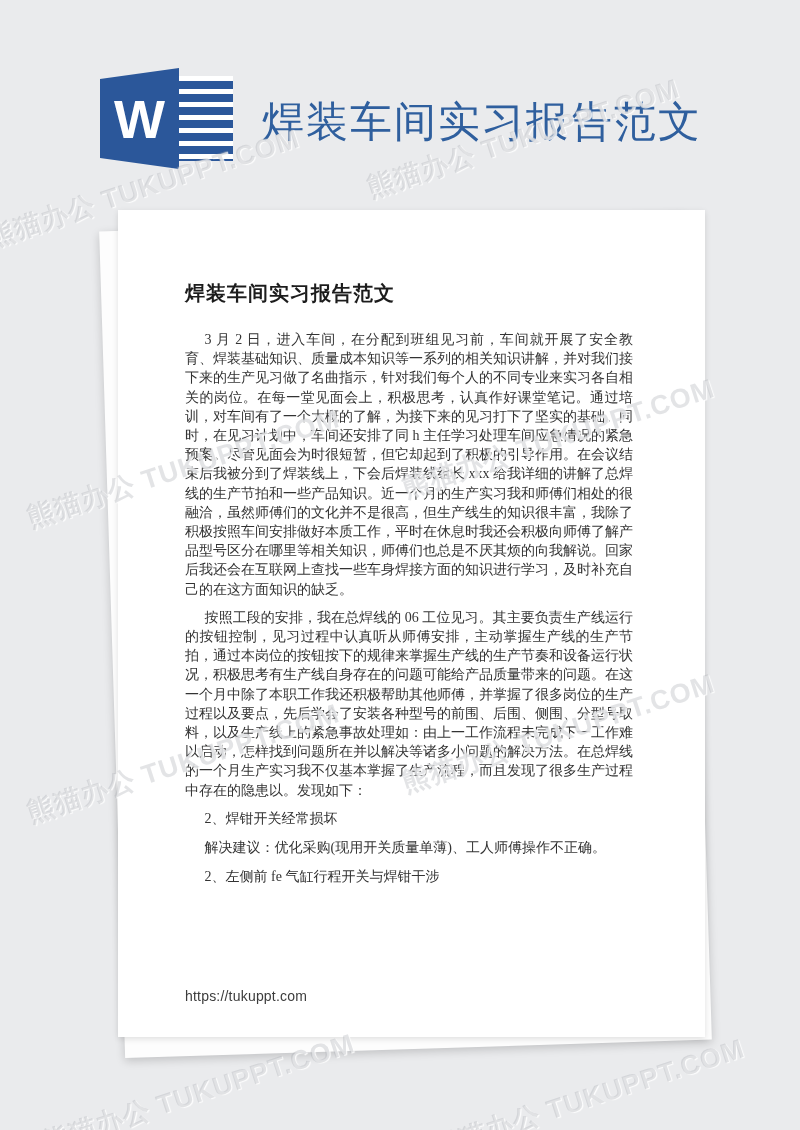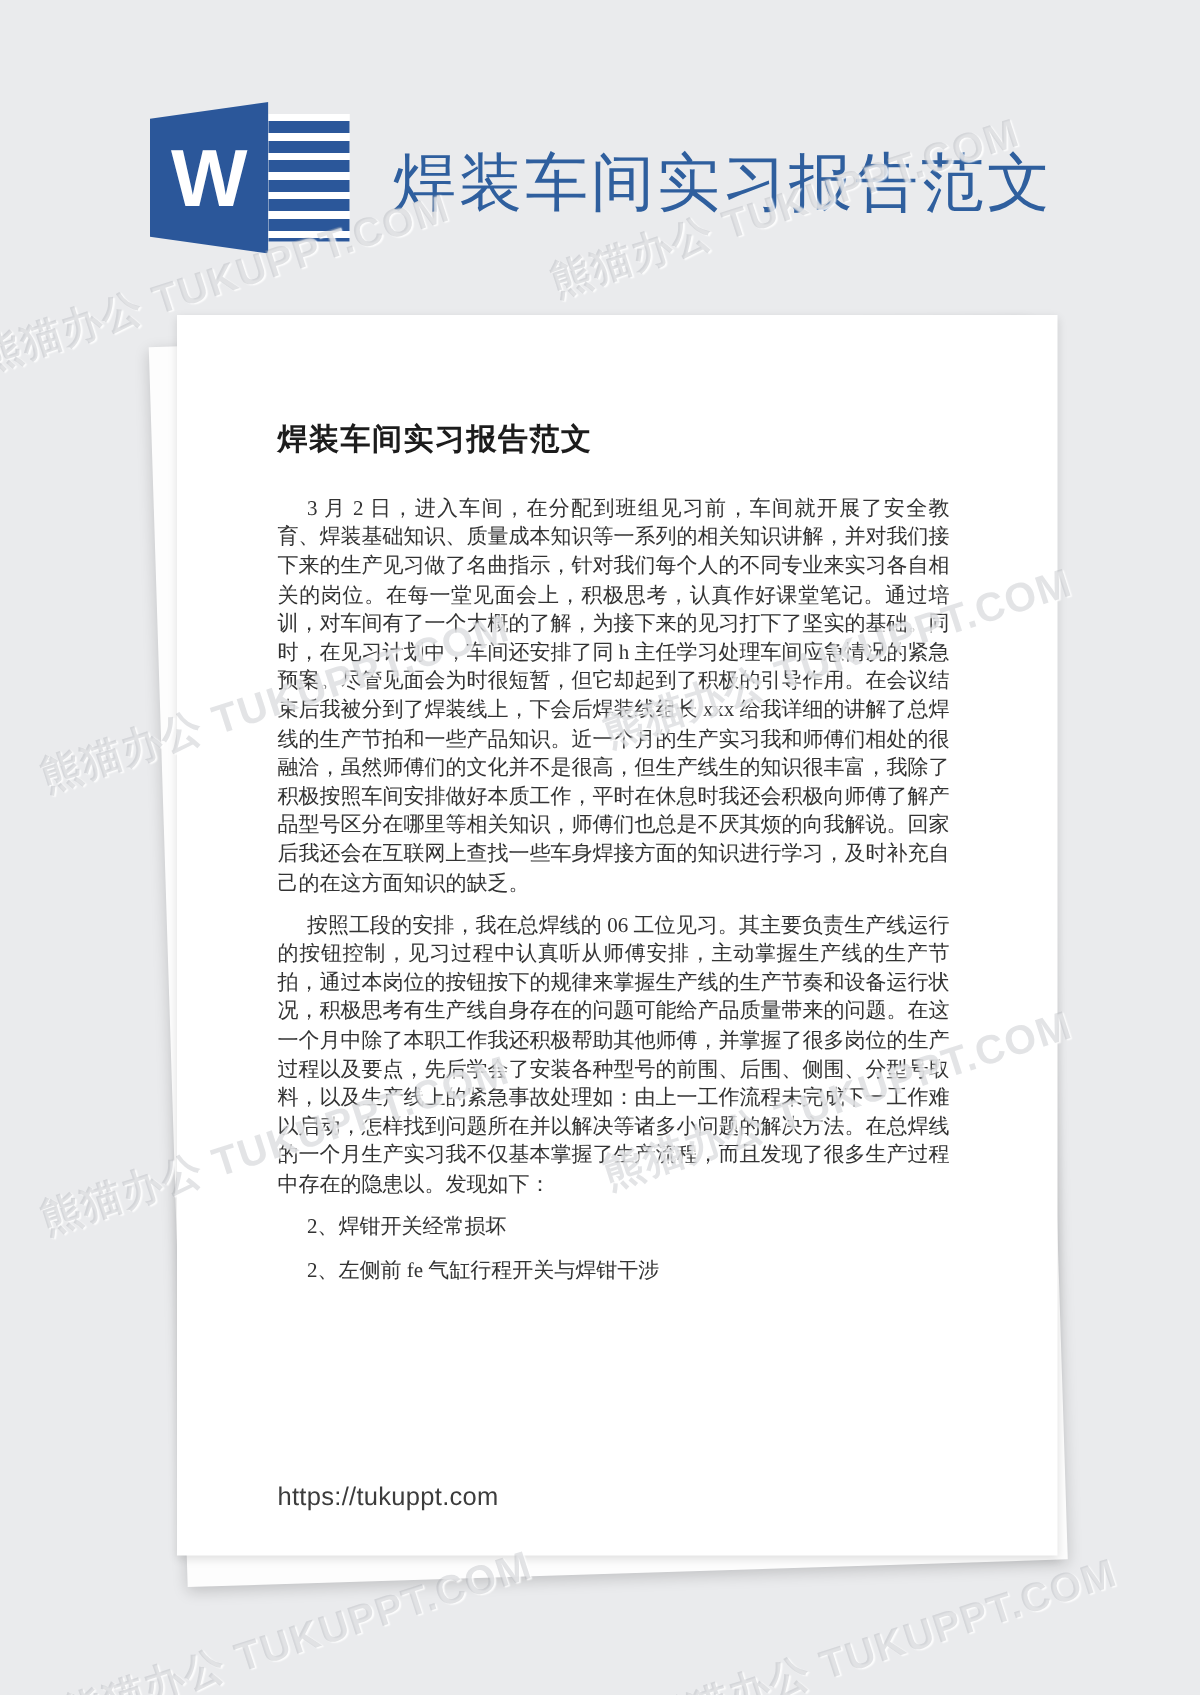--- a/index.html
+++ b/index.html
@@ -61,21 +61,21 @@
   .doc-title {
     font-size:20px; font-weight:bold; color:#1c1c1c;
     letter-spacing:1px; line-height:26px;
     margin-bottom:24px;
   }
   .doc p { margin-bottom:9px; text-indent:1.4em; }
   .doc p.item { margin-bottom:10px; }
   .footer-url {
     position:absolute; left:67px; top:778px;
     font-family:"Liberation Sans", sans-serif;
-    font-size:17px; color:#3c3c3c; letter-spacing:0.2px;
+    font-size:14px; color:#3c3c3c; letter-spacing:0.2px;
   }
 
   
   .wm {
     position:absolute; z-index:5;
     font-family:"Liberation Sans", sans-serif;
     font-weight:bold; font-size:27px; letter-spacing:1px;
     color:rgba(145,149,158,0.26);
     text-shadow:1px 1px 1px rgba(255,255,255,0.9);
     transform:rotate(-18deg);
@@ -116,16 +116,17 @@
 </div>
 
 <div class="page-back"></div>
 
 <div class="page">
   <div class="doc">
     <div class="doc-title">焊装车间实习报告范文</div>
     <p>3 月 2 日，进入车间，在分配到班组见习前，车间就开展了安全教育、焊装基础知识、质量成本知识等一系列的相关知识讲解，并对我们接下来的生产见习做了名曲指示，针对我们每个人的不同专业来实习各自相关的岗位。在每一堂见面会上，积极思考，认真作好课堂笔记。通过培训，对车间有了一个大概的了解，为接下来的见习打下了坚实的基础。同时，在见习计划中，车间还安排了同 h 主任学习处理车间应急情况的紧急预案。尽管见面会为时很短暂，但它却起到了积极的引导作用。在会议结束后我被分到了焊装线上，下会后焊装线组长 xxx 给我详细的讲解了总焊线的生产节拍和一些产品知识。近一个月的生产实习我和师傅们相处的很融洽，虽然师傅们的文化并不是很高，但生产线生的知识很丰富，我除了积极按照车间安排做好本质工作，平时在休息时我还会积极向师傅了解产品型号区分在哪里等相关知识，师傅们也总是不厌其烦的向我解说。回家后我还会在互联网上查找一些车身焊接方面的知识进行学习，及时补充自己的在这方面知识的缺乏。</p>
     <p>按照工段的安排，我在总焊线的 06 工位见习。其主要负责生产线运行的按钮控制，见习过程中认真听从师傅安排，主动掌握生产线的生产节拍，通过本岗位的按钮按下的规律来掌握生产线的生产节奏和设备运行状况，积极思考有生产线自身存在的问题可能给产品质量带来的问题。在这一个月中除了本职工作我还积极帮助其他师傅，并掌握了很多岗位的生产过程以及要点，先后学会了安装各种型号的前围、后围、侧围、分型号取料，以及生产线上的紧急事故处理如：由上一工作流程未完成下一工作难以启动，怎样找到问题所在并以解决等诸多小问题的解决方法。在总焊线的一个月生产实习我不仅基本掌握了生产流程，而且发现了很多生产过程中存在的隐患以。发现如下：</p>
     <p class="item">2、焊钳开关经常损坏</p>
+    <p class="item">解决建议：优化采购(现用开关质量单薄)、工人师傅操作不正确。</p>
     <p class="item">2、左侧前 fe 气缸行程开关与焊钳干涉</p>
   </div>
   <div class="footer-url">https://tukuppt.com</div>
 </div>
 
 </body></html>

